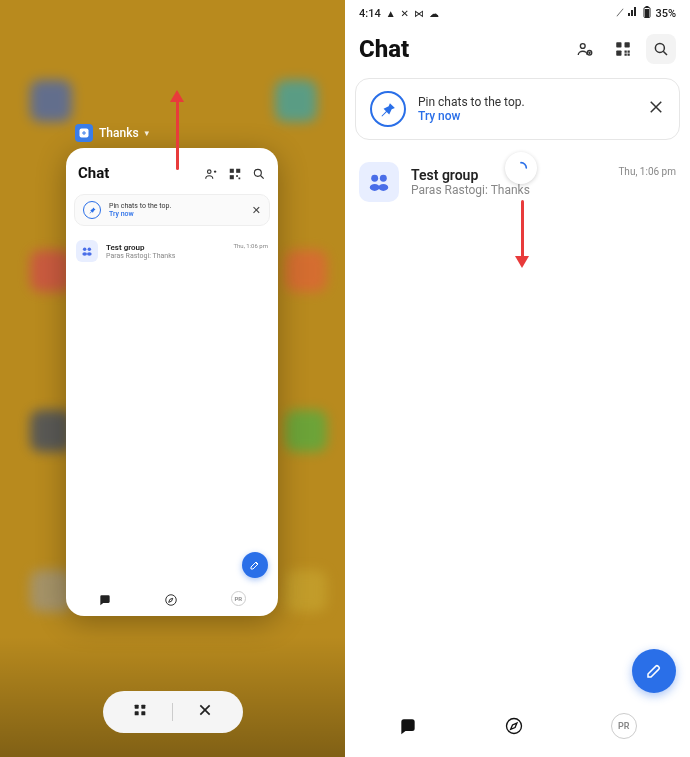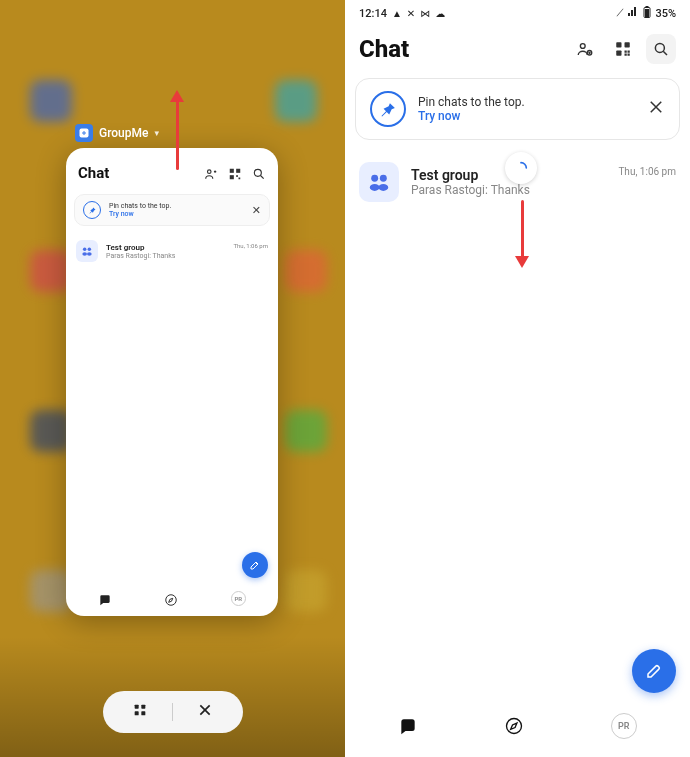--- a/index.html
+++ b/index.html
@@ -400,21 +400,21 @@
     <div class="arrow-up-line"></div>
   </div>
 
   <div class="card-label">
     <span class="card-label-icon">
       <svg viewBox="0 0 24 24" fill="none">
           <rect x="3" y="3" width="18" height="18" rx="4" fill="#fff"></rect>
           <path d="M8 12h8M12 8v8" stroke="#3a7de8" stroke-width="2"></path>
         </svg>
     </span>
-    <span>GroupMe</span>
+    <span>Thanks</span>
     <span class="chevron-sm">▾</span>
   </div>
 
   <div class="preview-card">
     <div class="preview-header">
       <div class="preview-title">Chat</div>
       <div class="preview-header-icons">
         <span class="hdr-ic">
           <svg viewBox="0 0 24 24" fill="none" stroke="currentColor" stroke-width="2">
               <circle cx="9" cy="8" r="3"></circle>
@@ -510,21 +510,21 @@
         </svg>
     </span>
   </div>
 </div>
 
 <div class="sep-line"></div>
 
 <div class="right-panel">
   <div class="status-bar">
     <div class="status-left">
-      <span>12:14</span>
+      <span>4:14</span>
       <span class="status-glyph">▲</span>
       <span class="status-glyph">✕</span>
       <span class="status-glyph">⋈</span>
       <span class="status-glyph">☁</span>
     </div>
     <div class="status-right">
       <span class="status-glyph">⟋</span>
       <span class="status-glyph">
         <svg width="12" height="10" viewBox="0 0 12 10">
             <path d="M1 9h2V6H1v3zm3 0h2V3H4v6zm3 0h2V0H7v9z" fill="#222"></path>

